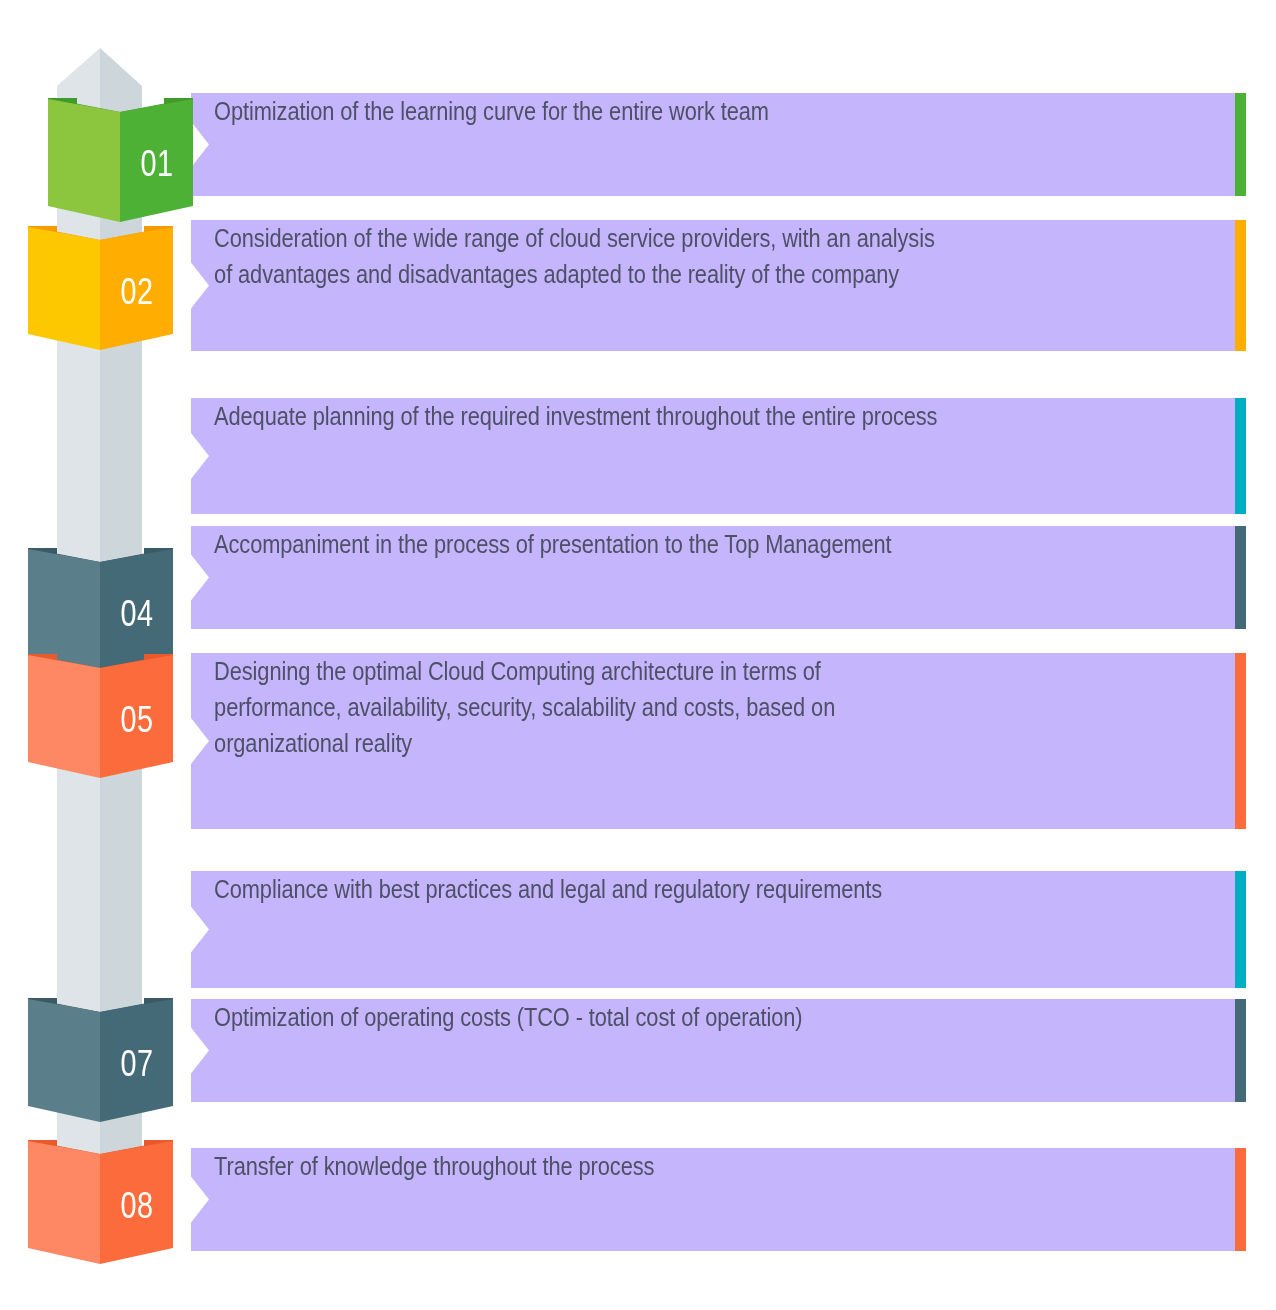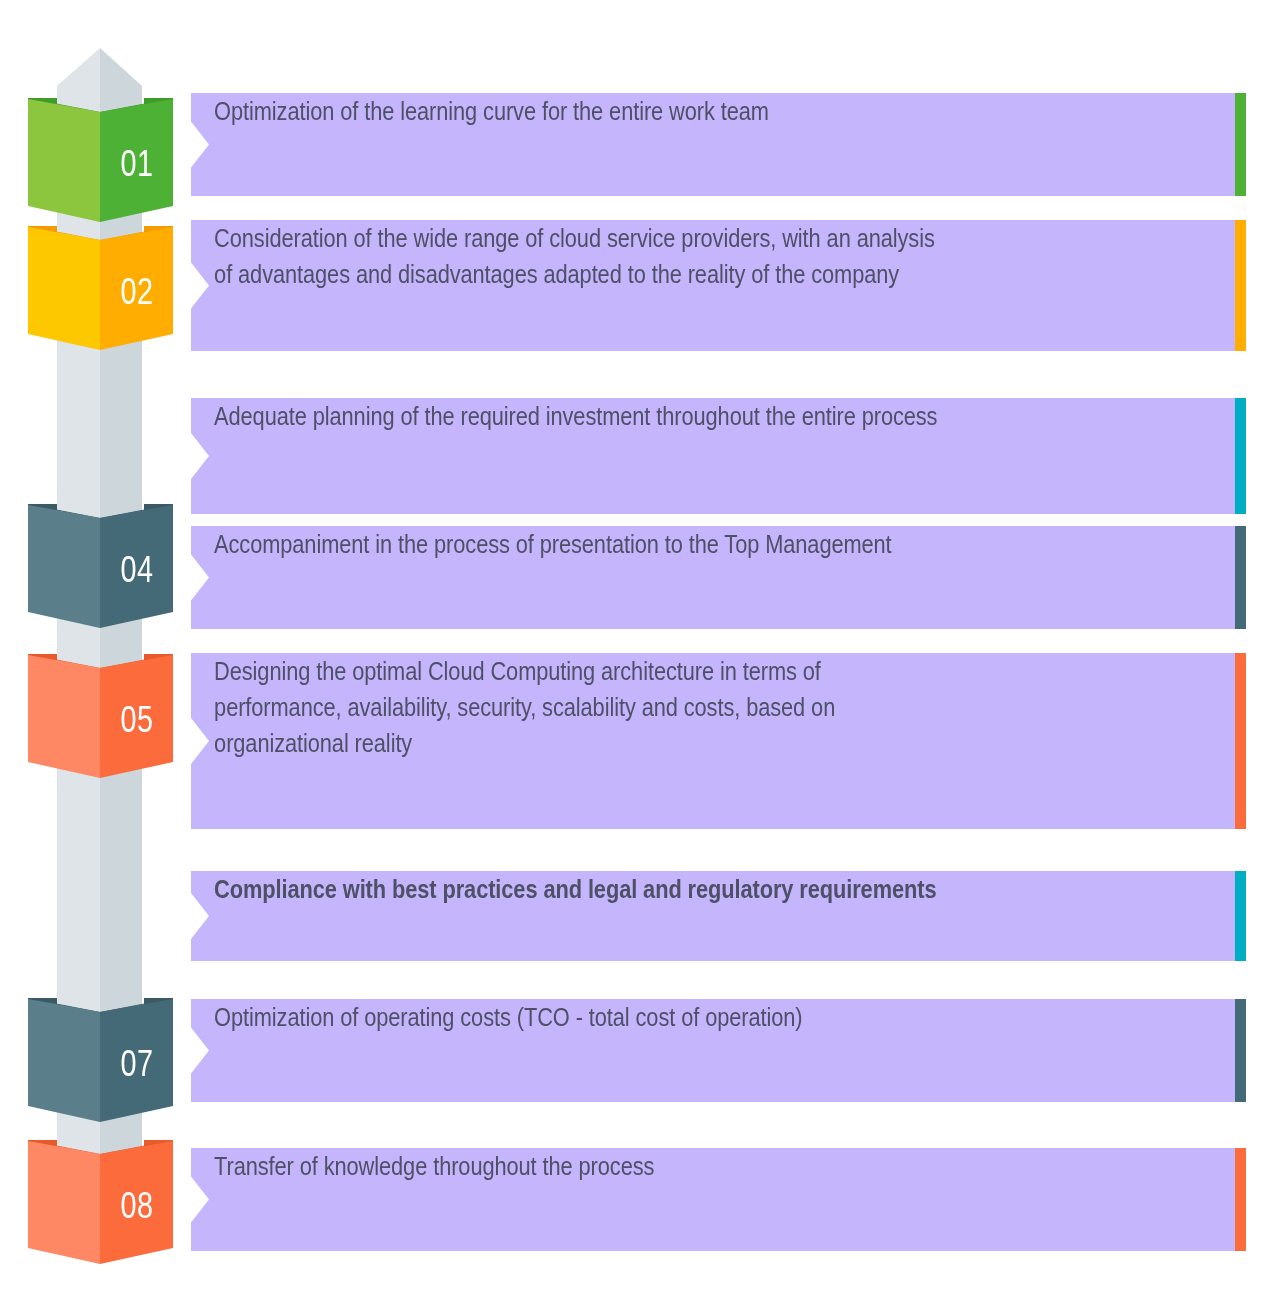--- a/index.html
+++ b/index.html
@@ -151,39 +151,39 @@
       </div>
       <div class="row" style="top: 653px;">
         <div class="panel" style="height: 176px;">
           <span class="panel-text">Designing the optimal Cloud Computing architecture in terms of
 performance, availability, security, scalability and costs, based on
 organizational reality</span>
           <span class="accent-bar" style="background: rgb(251, 107, 60);"></span>
         </div>
       </div>
       <div class="row" style="top: 871px;">
-        <div class="panel" style="height: 90px; font-weight: bold;">
+        <div class="panel" style="height: 117px;">
           <span class="panel-text">Compliance with best practices and legal and regulatory requirements</span>
           <span class="accent-bar" style="background: rgb(0, 174, 196);"></span>
         </div>
       </div>
       <div class="row" style="top: 999px;">
         <div class="panel" style="height: 103px;">
           <span class="panel-text">Optimization of operating costs (TCO - total cost of operation)</span>
           <span class="accent-bar" style="background: rgb(69, 106, 119);"></span>
         </div>
       </div>
       <div class="row" style="top: 1148px;">
         <div class="panel" style="height: 103px;">
           <span class="panel-text">Transfer of knowledge throughout the process</span>
           <span class="accent-bar" style="background: rgb(251, 107, 60);"></span>
         </div>
       </div>
     </div>
-<div class="badge" style="top: 98px;">
+<div class="badge" style="top: 98px; margin-left: 20px;">
       <svg width="145" height="130" viewBox="0 0 145 130">
         <polygon points="0,0 72,14 72,15 0,1" fill="#3f9c2c"></polygon>
         <polygon points="72,14 145,0 145,1 72,15" fill="#3f9c2c"></polygon>
         <polygon points="0,0 29,0 29,12 0,12" fill="#3f9c2c"></polygon>
         <polygon points="116,0 145,0 145,12 116,12" fill="#3f9c2c"></polygon>
         <polygon points="0,1 72,14 72,124 0,108" fill="#8cc63f"></polygon>
         <polygon points="72,14 145,1 145,108 72,124" fill="#4cb134"></polygon>
       </svg>
       <span class="badge-num" style="top: 48px;">01</span>
     </div>
@@ -191,21 +191,21 @@
       <svg width="145" height="130" viewBox="0 0 145 130">
         <polygon points="0,0 72,14 72,15 0,1" fill="#f59a00"></polygon>
         <polygon points="72,14 145,0 145,1 72,15" fill="#f59a00"></polygon>
         <polygon points="0,0 29,0 29,12 0,12" fill="#f59a00"></polygon>
         <polygon points="116,0 145,0 145,12 116,12" fill="#f59a00"></polygon>
         <polygon points="0,1 72,14 72,124 0,108" fill="#fdc800"></polygon>
         <polygon points="72,14 145,1 145,108 72,124" fill="#ffad00"></polygon>
       </svg>
       <span class="badge-num" style="top: 48px;">02</span>
     </div>
-    <div class="badge" style="top: 504px;">
+    <div class="badge" style="top: 548px;">
       <svg width="145" height="130" viewBox="0 0 145 130">
         <polygon points="0,0 72,14 72,15 0,1" fill="#3a5a66"></polygon>
         <polygon points="72,14 145,0 145,1 72,15" fill="#3a5a66"></polygon>
         <polygon points="0,0 29,0 29,12 0,12" fill="#3a5a66"></polygon>
         <polygon points="116,0 145,0 145,12 116,12" fill="#3a5a66"></polygon>
         <polygon points="0,1 72,14 72,124 0,108" fill="#5b7f8a"></polygon>
         <polygon points="72,14 145,1 145,108 72,124" fill="#456a77"></polygon>
       </svg>
       <span class="badge-num" style="top: 48px;">04</span>
     </div>

